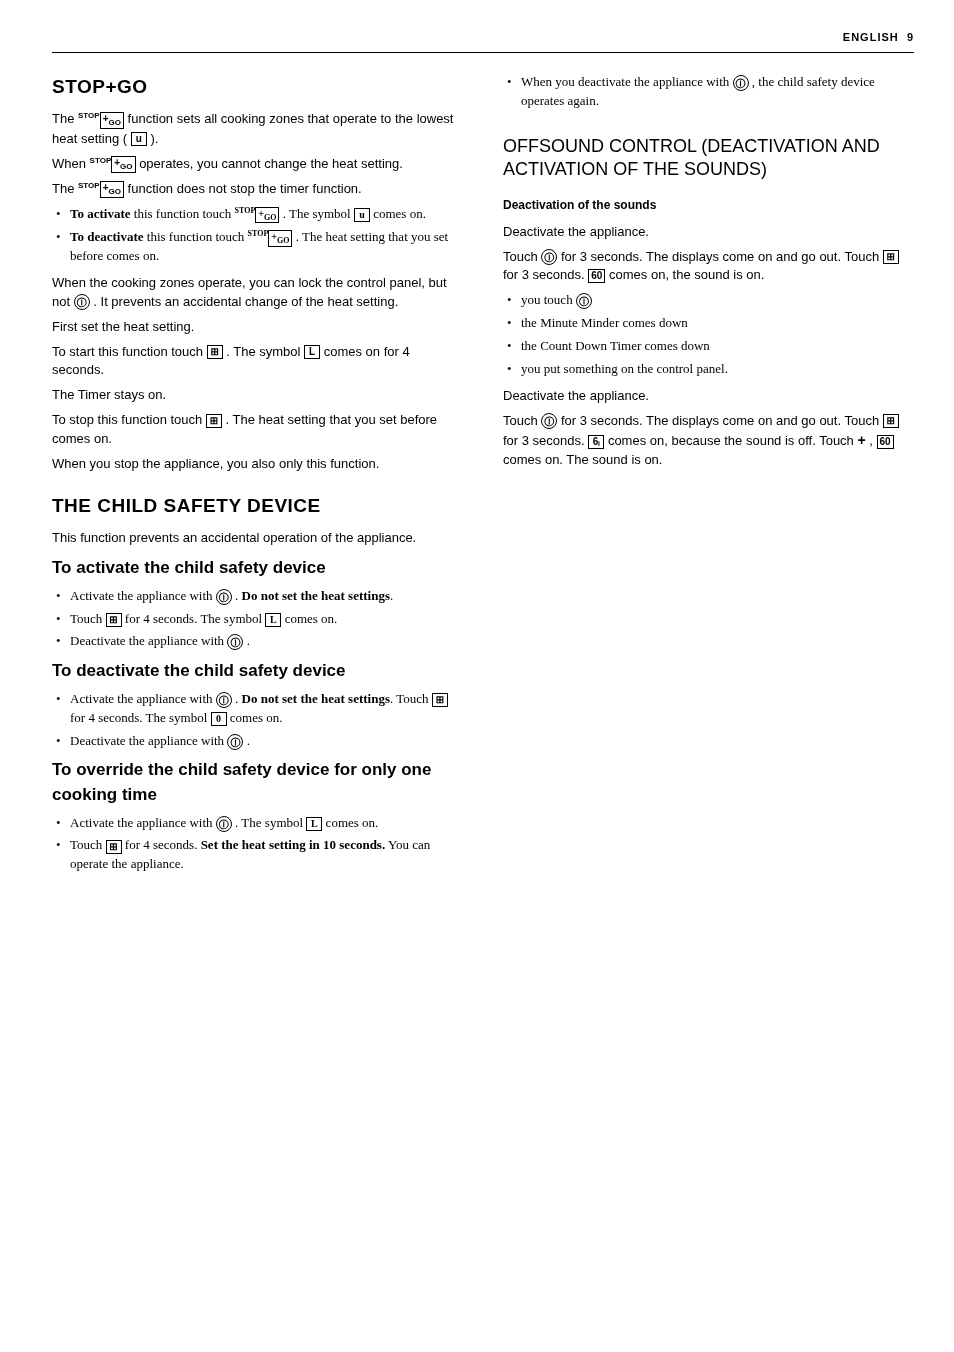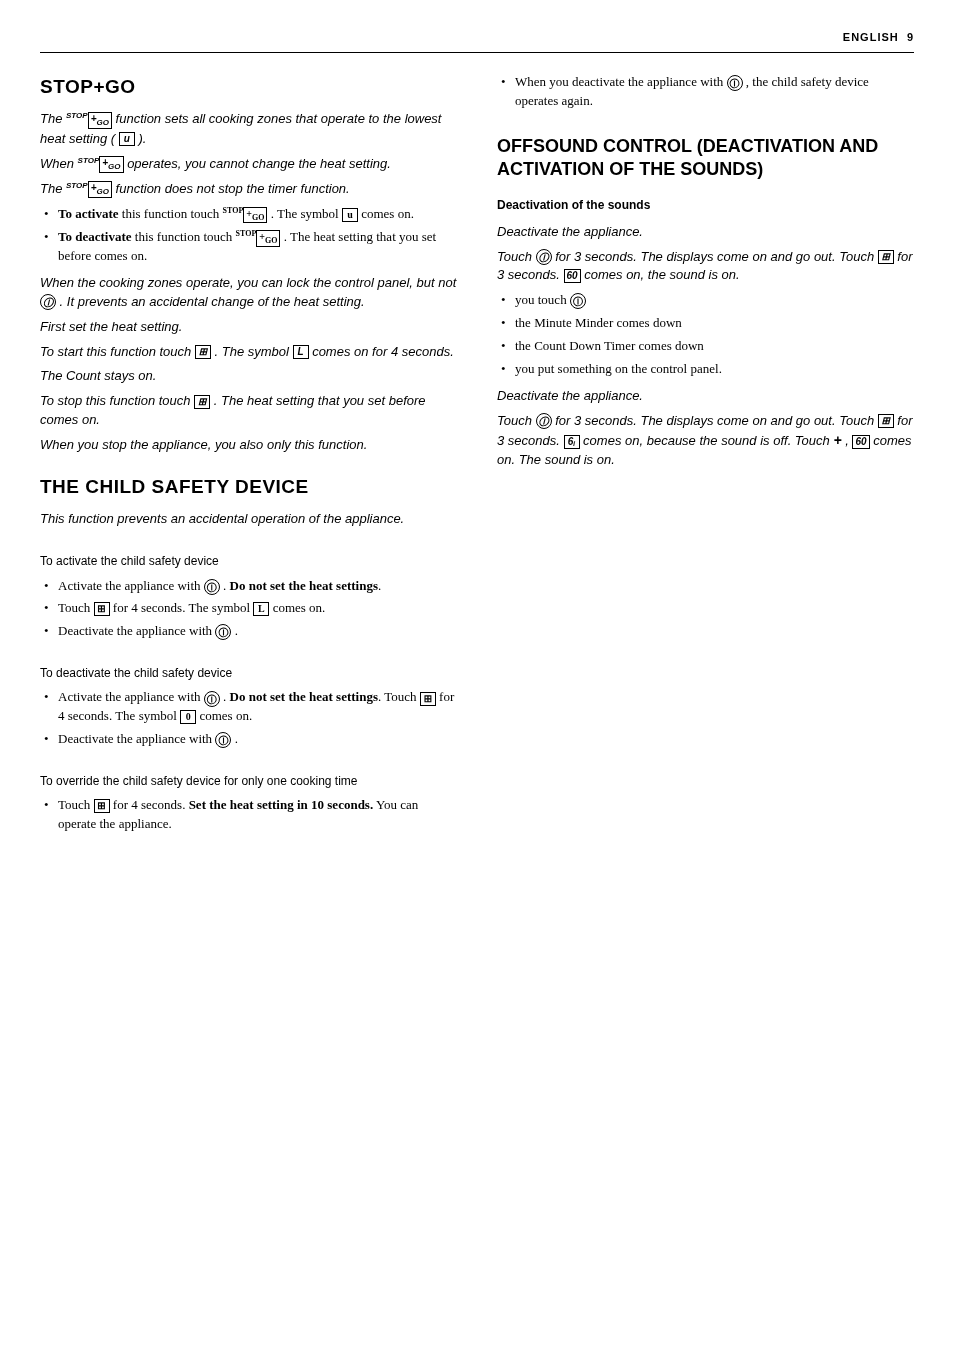--- a/index.html
+++ b/index.html
@@ -9,21 +9,21 @@
       line-height: 1.45;
       color: #000;
       background: #fff;
       width: 954px;
       min-height: 1352px;
       padding: 0;
     }
     .page {
       width: 954px;
       min-height: 1352px;
-      padding: 30px 40px 40px 40px;
+      padding: 30px 40px 40px 52px;
       display: flex;
       flex-direction: column;
     }
     .header {
       text-align: right;
       font-size: 11px;
       font-weight: bold;
       letter-spacing: 1px;
       border-bottom: 1px solid #000;
       padding-bottom: 6px;
@@ -53,44 +53,43 @@
       margin-top: 0;
     }
     .subsection-title {
       font-size: 12px;
       font-weight: bold;
       margin-bottom: 8px;
       margin-top: 16px;
     }
     p {
       margin-bottom: 6px;
-      font-style: italic;
     }
     ul {
       list-style: none;
       margin: 6px 0 8px 0;
       padding: 0;
     }
     ul li {
       padding-left: 18px;
       position: relative;
       margin-bottom: 4px;
       font-family: Liberation Serif, serif;
     }
     ul li::before {
       content: "•";
       position: absolute;
       left: 4px;
       top: 0;
     }
     .bold { font-weight: bold; }
     .small-heading {
-      font-weight: normal;
-      font-size: 12px;
-      margin-top: 24px;
+      font-weight: bold;
+      font-size: 17px;
+      margin-top: 8px;
       margin-bottom: 4px;
     }
     
     .icon-box {
       display: inline-block;
       border: 1px solid #000;
       font-size: 10px;
       padding: 0 2px;
       line-height: 1.2;
       vertical-align: middle;
@@ -110,21 +109,21 @@
       vertical-align: middle;
       font-weight: bold;
     }
     .superscript {
       font-size: 8px;
       vertical-align: super;
       font-weight: bold;
     }
     .large-section-title {
       font-size: 18px;
-      font-weight: bold;
+      font-weight: normal;
       margin-top: 24px;
       margin-bottom: 10px;
       line-height: 1.3;
     }
   </style>
 </head>
 <body>
 
 <div class="page">
 
@@ -158,21 +157,21 @@
       </div>
 
       <div>
         <p>
           When the cooking zones operate, you can lock the control panel, but not <span class="icon-circle">Ⓘ</span> . It prevents an accidental change of the heat setting.
         </p>
         <p>First set the heat setting.</p>
         <p>
           To start this function touch <span class="icon-box">⊞</span> . The symbol <span class="icon-box">L</span> comes on for 4 seconds.
         </p>
-        <p>The Count stays on.</p>
+        <p>The Timer stays on.</p>
         <p>
           To stop this function touch <span class="icon-box">⊞</span> . The heat setting that you set before comes on.
         </p>
         <p>When you stop the appliance, you also only this function.</p>
       </div>
 
       <div>
         <div class="section-title">THE CHILD SAFETY DEVICE</div>
         <p>This function prevents an accidental operation of the appliance.</p>
 
@@ -194,20 +193,23 @@
           <li>
             Activate the appliance with <span class="icon-circle">Ⓘ</span> . <span class="bold">Do not set the heat settings</span>. Touch <span class="icon-box">⊞</span> for 4 seconds. The symbol <span class="icon-box">0</span> comes on.
           </li>
           <li>
             Deactivate the appliance with <span class="icon-circle">Ⓘ</span> .
           </li>
         </ul>
 
         <div class="small-heading">To override the child safety device for only one cooking time</div>
         <ul>
+          <li>
+            Activate the appliance with <span class="icon-circle">Ⓘ</span> . The symbol <span class="icon-box">L</span> comes on.
+          </li>
           <li>
             Touch <span class="icon-box">⊞</span> for 4 seconds. <span class="bold">Set the heat setting in 10 seconds.</span> You can operate the appliance.
           </li>
         </ul>
       </div>
 
     </div>
 
     <div class="right-col">
 

